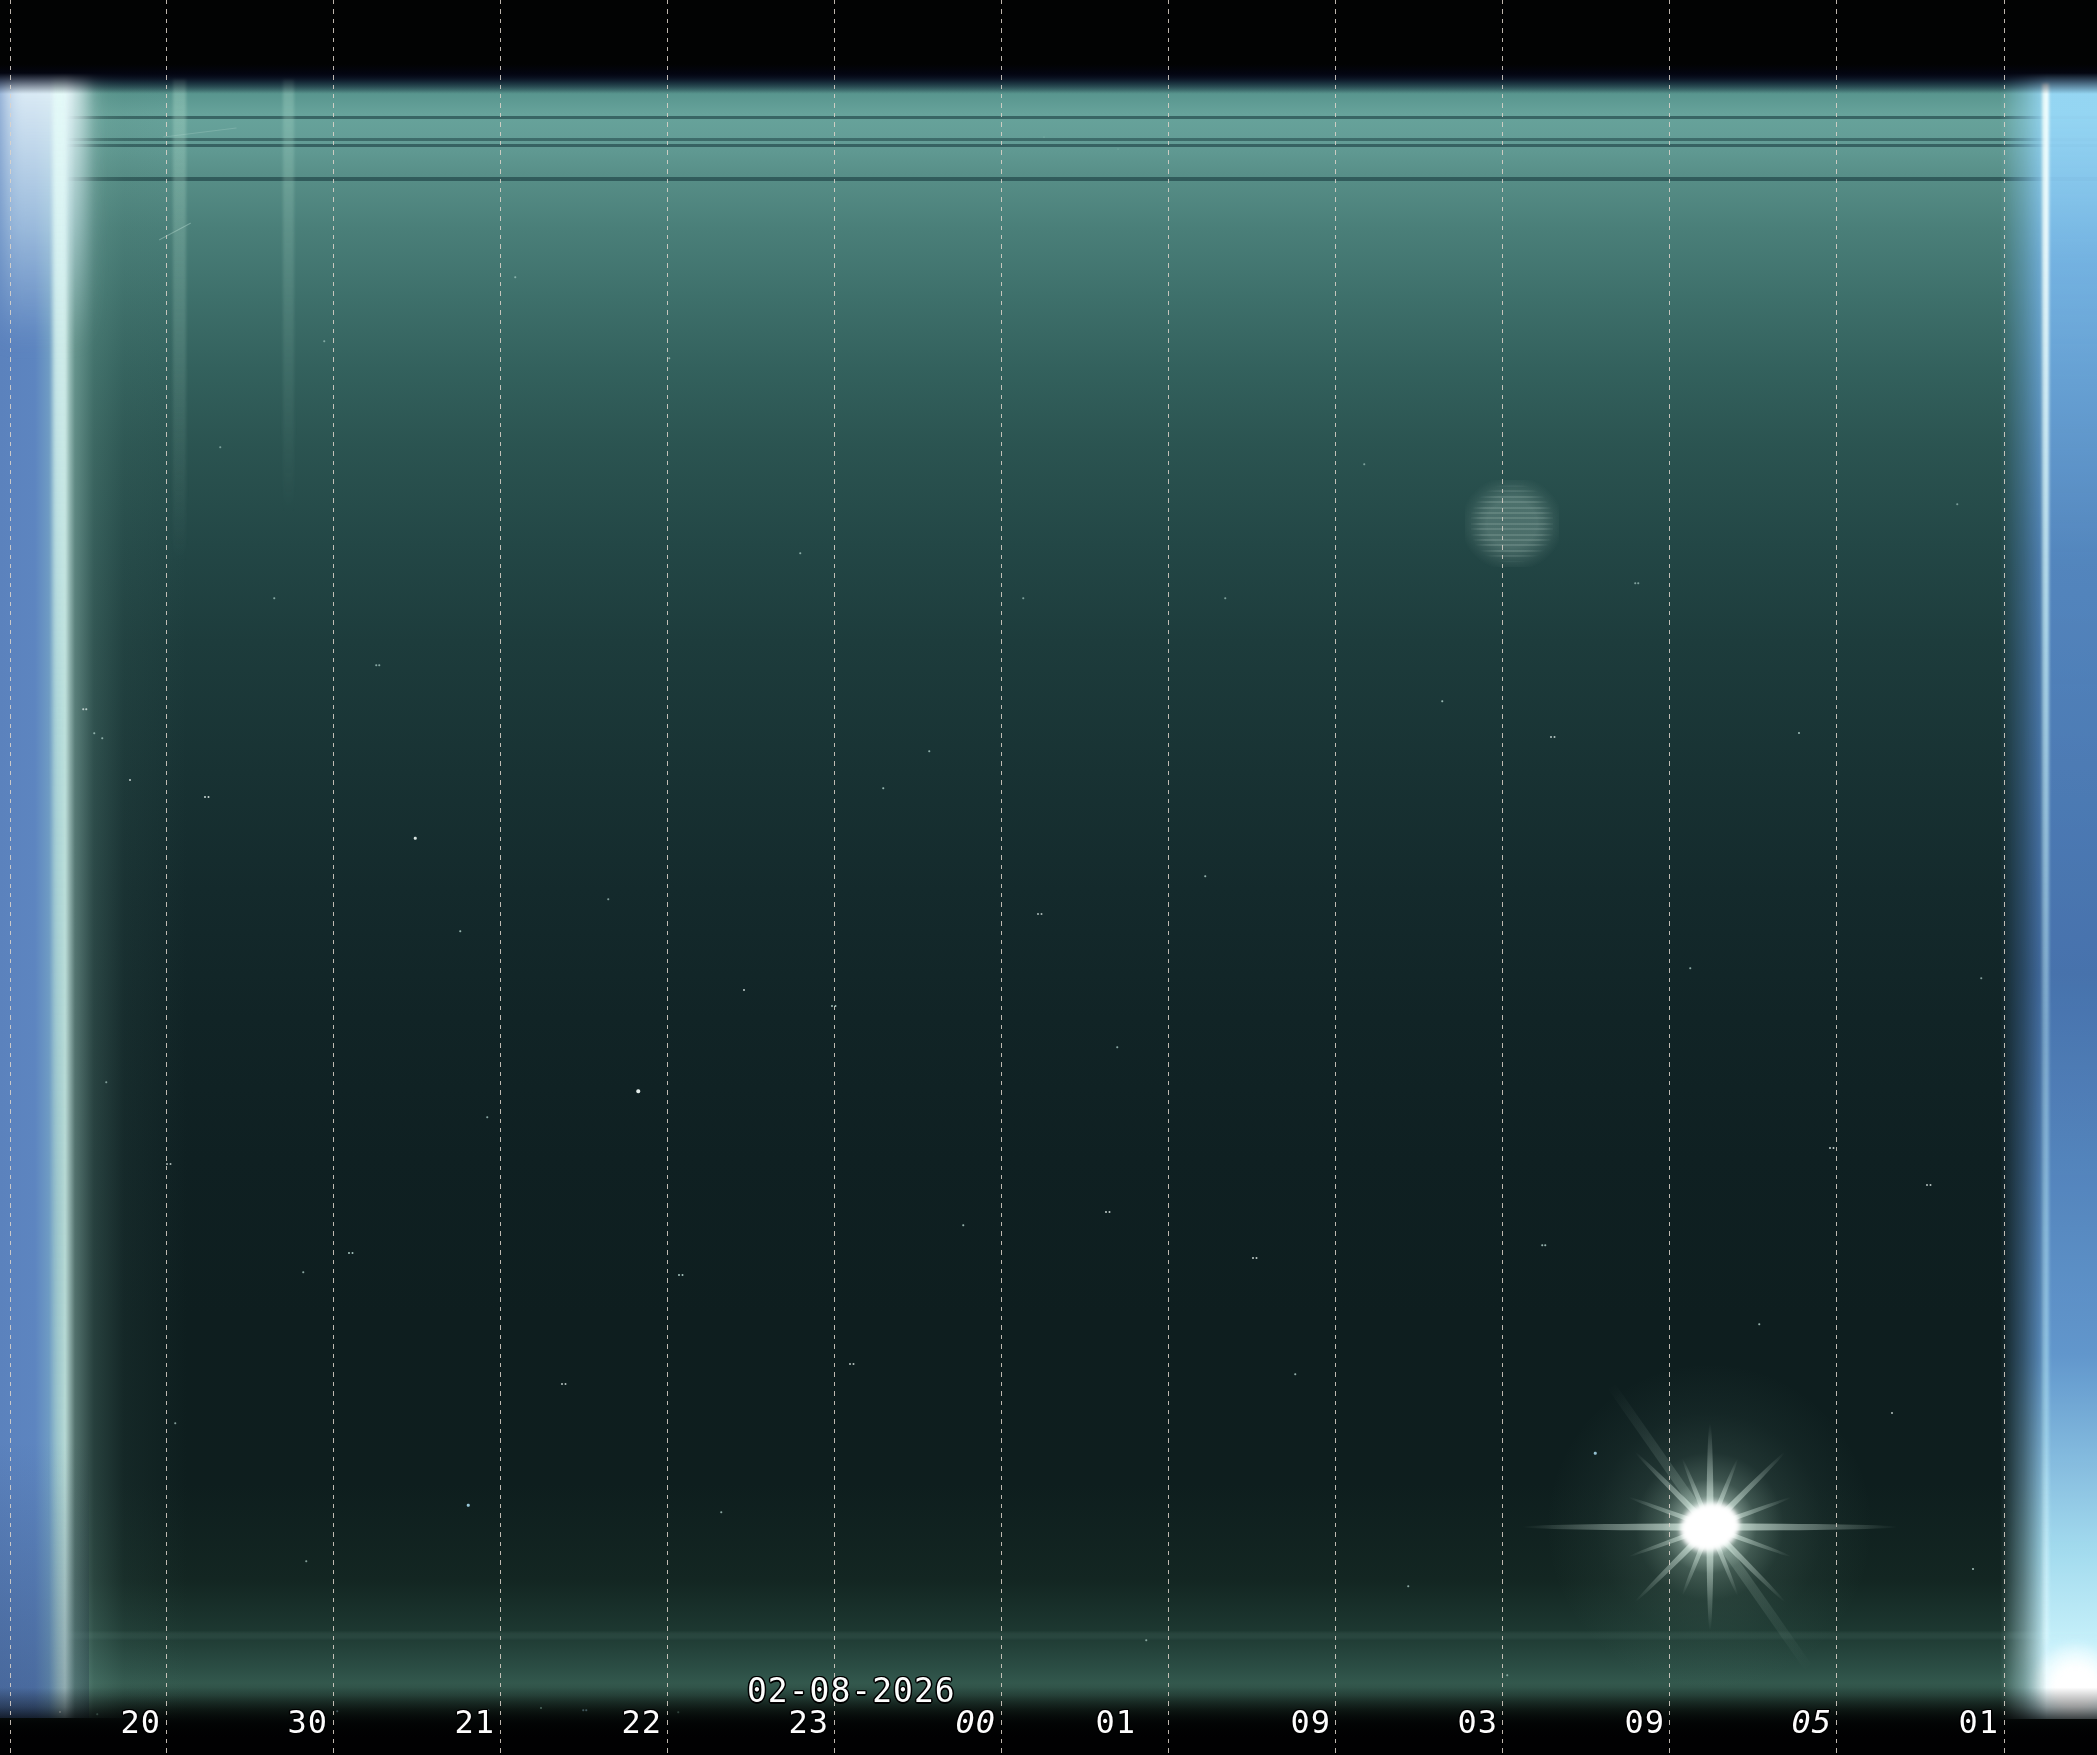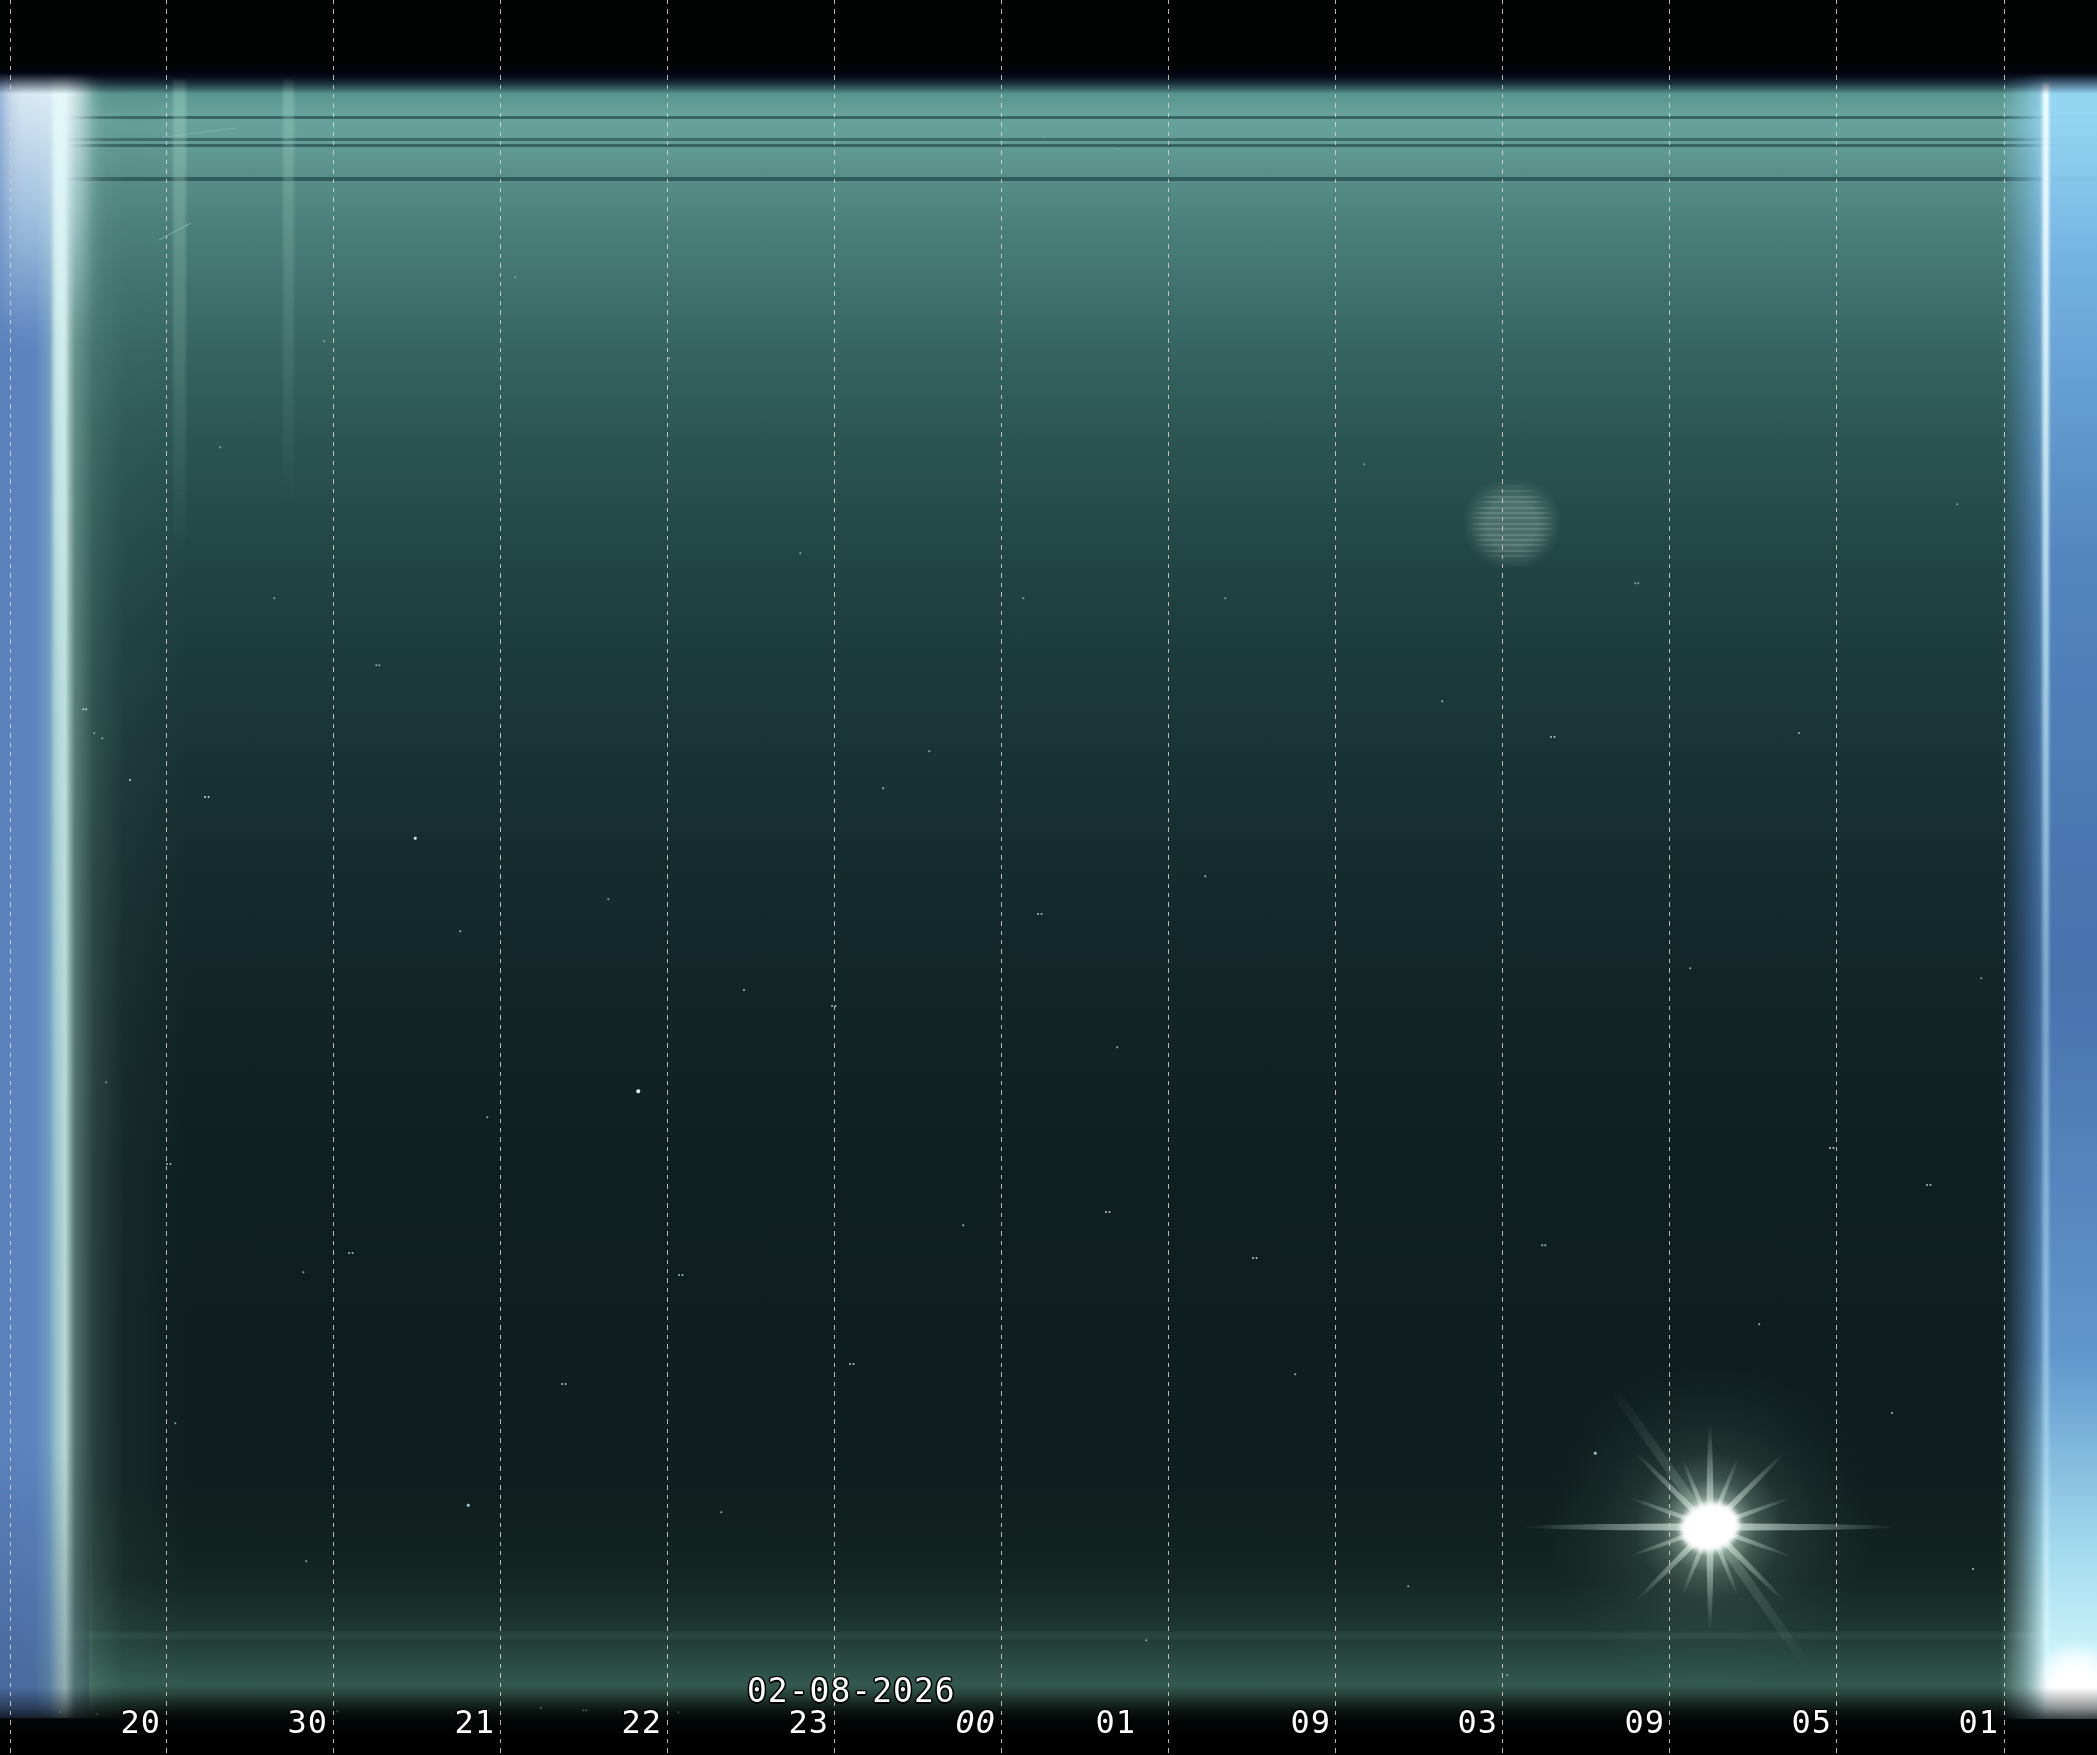--- a/index.html
+++ b/index.html
@@ -249,19 +249,19 @@
       <div class="hour-label" style="left: 67px;">20</div>
       <div class="hour-label" style="left: 234px;">30</div>
       <div class="hour-label" style="left: 401px;">21</div>
       <div class="hour-label" style="left: 568px;">22</div>
       <div class="hour-label" style="left: 735px;">23</div>
       <div class="hour-label" style="left: 902px; font-style: italic;">00</div>
       <div class="hour-label" style="left: 1042px;">01</div>
       <div class="hour-label" style="left: 1237px;">09</div>
       <div class="hour-label" style="left: 1404px;">03</div>
       <div class="hour-label" style="left: 1571px;">09</div>
-      <div class="hour-label" style="left: 1738px;">05</div>
+      <div class="hour-label" style="left: 1738px; font-style: italic;">05</div>
       <div class="hour-label" style="left: 1905px;">01</div>
     </div>
 
   <div class="date-label">02-08-2026</div>
 </div>
 
 
 </body></html>

